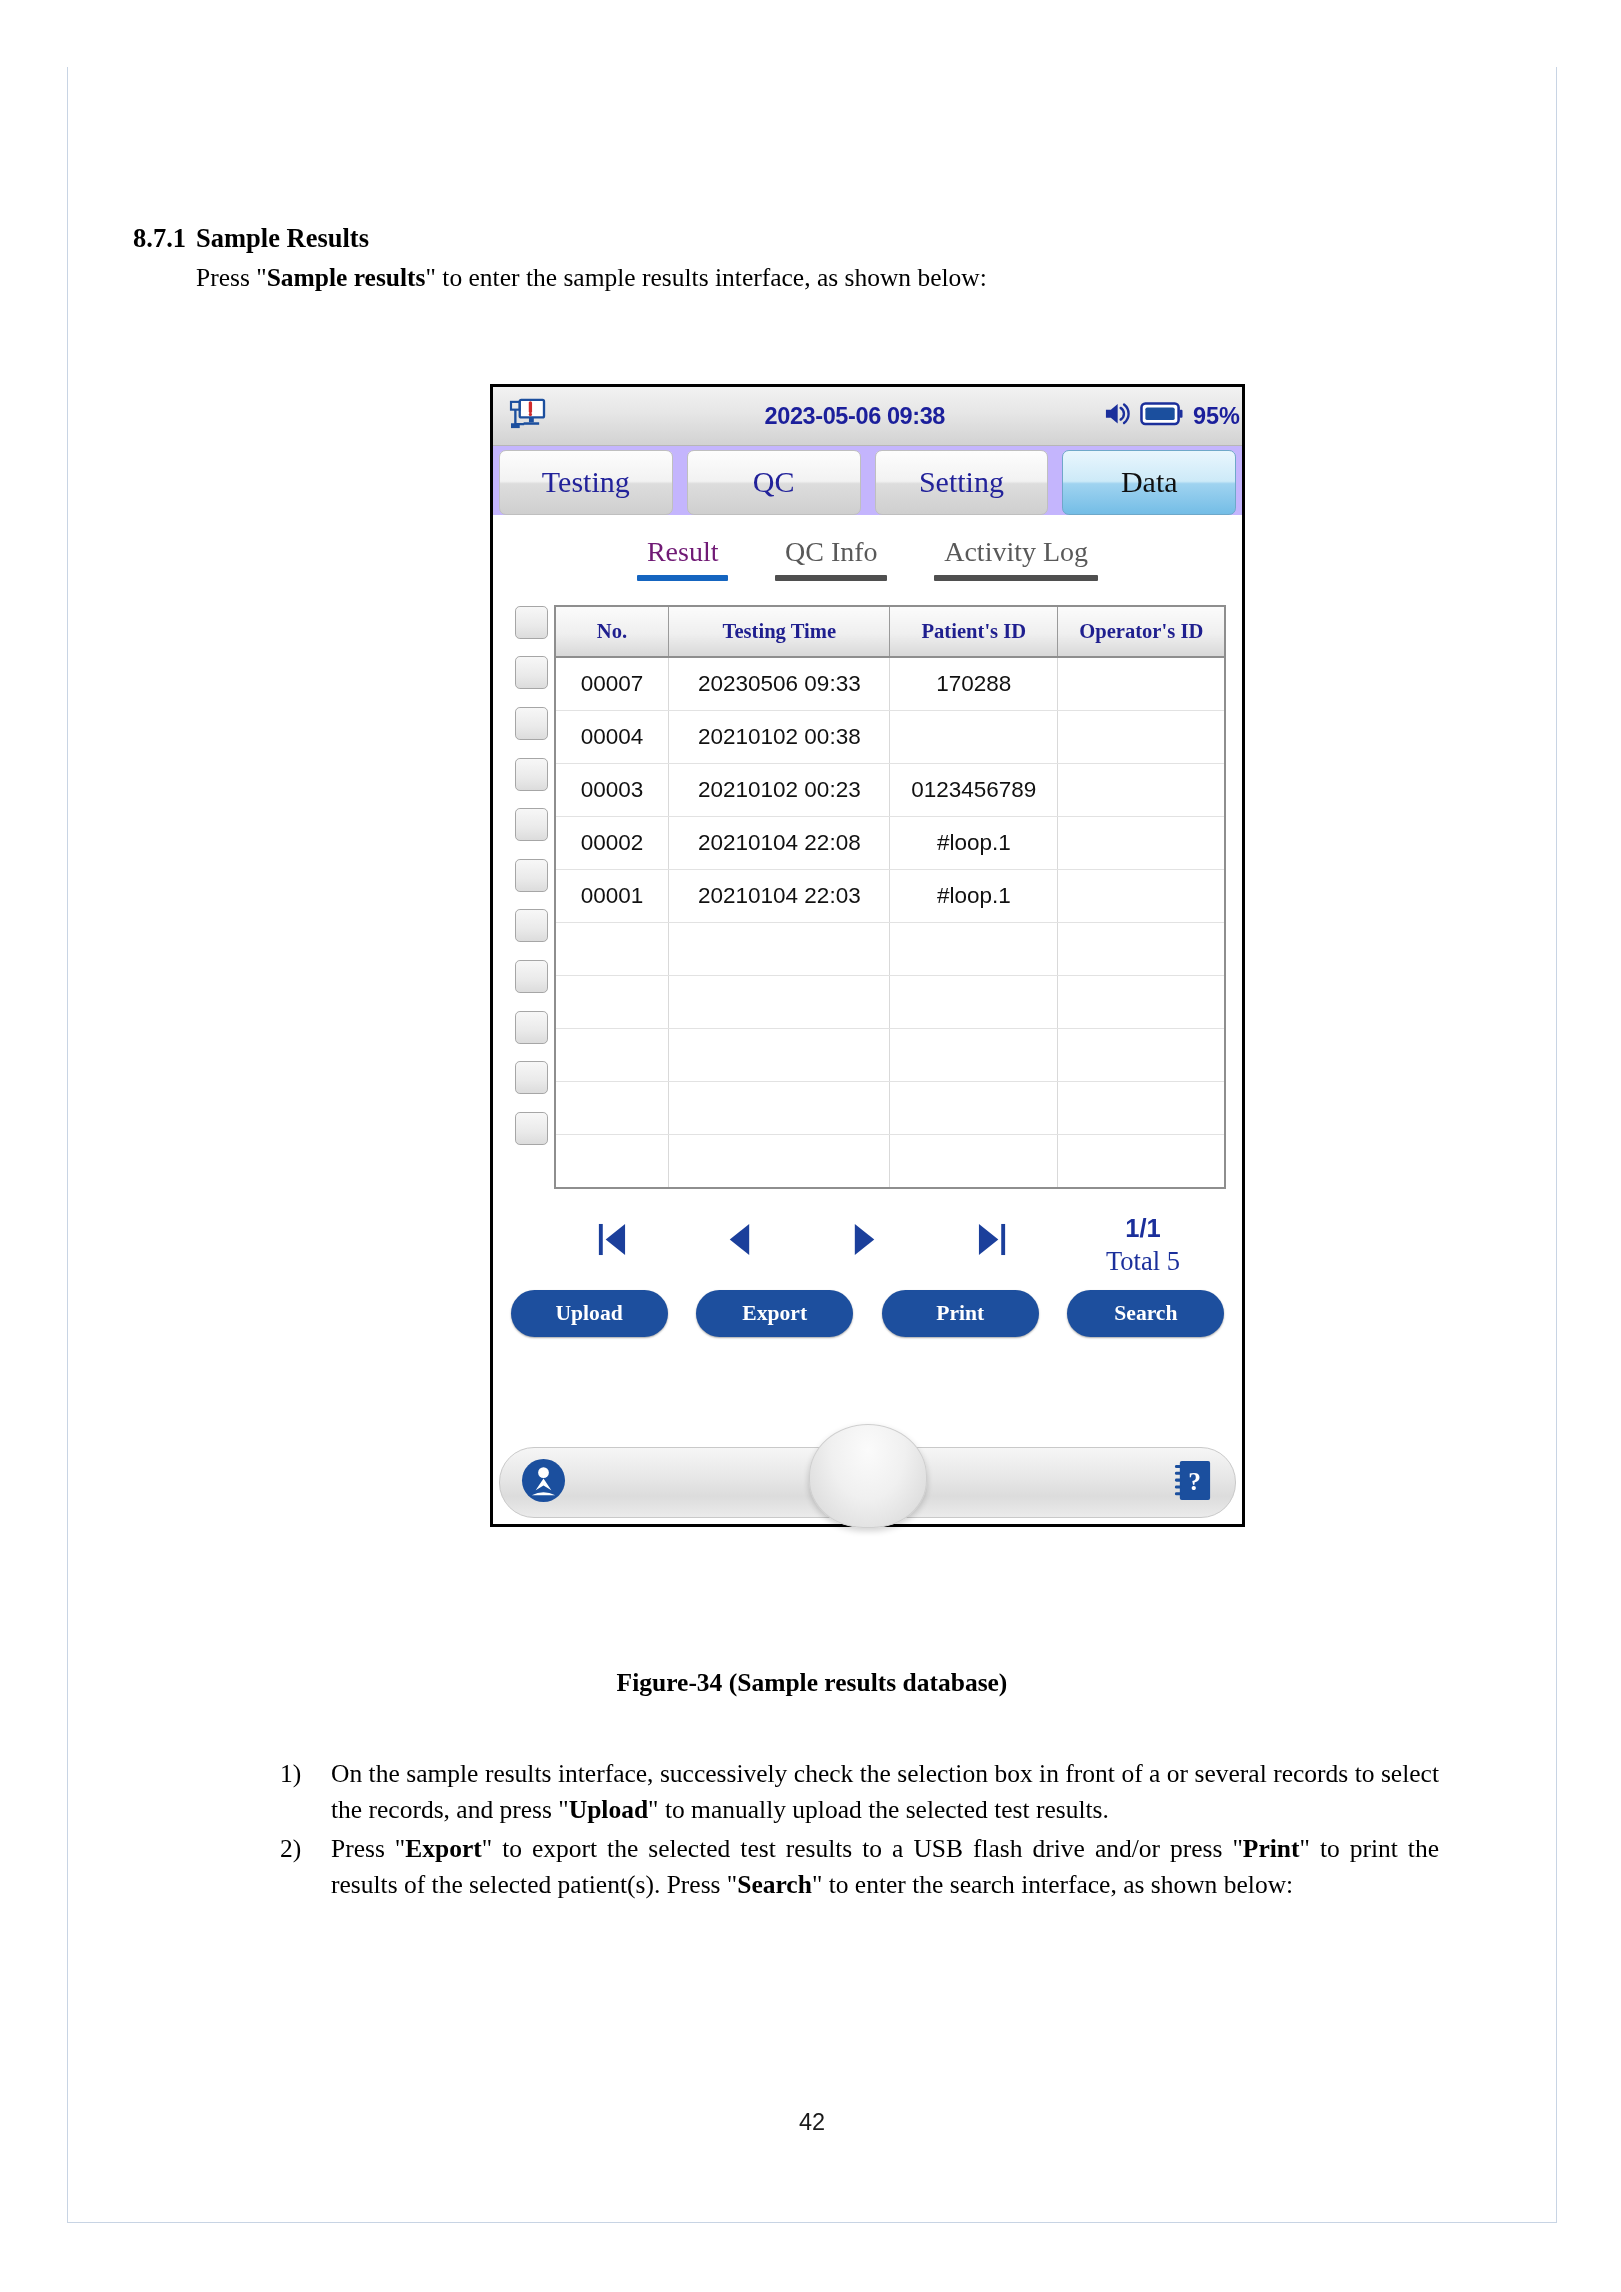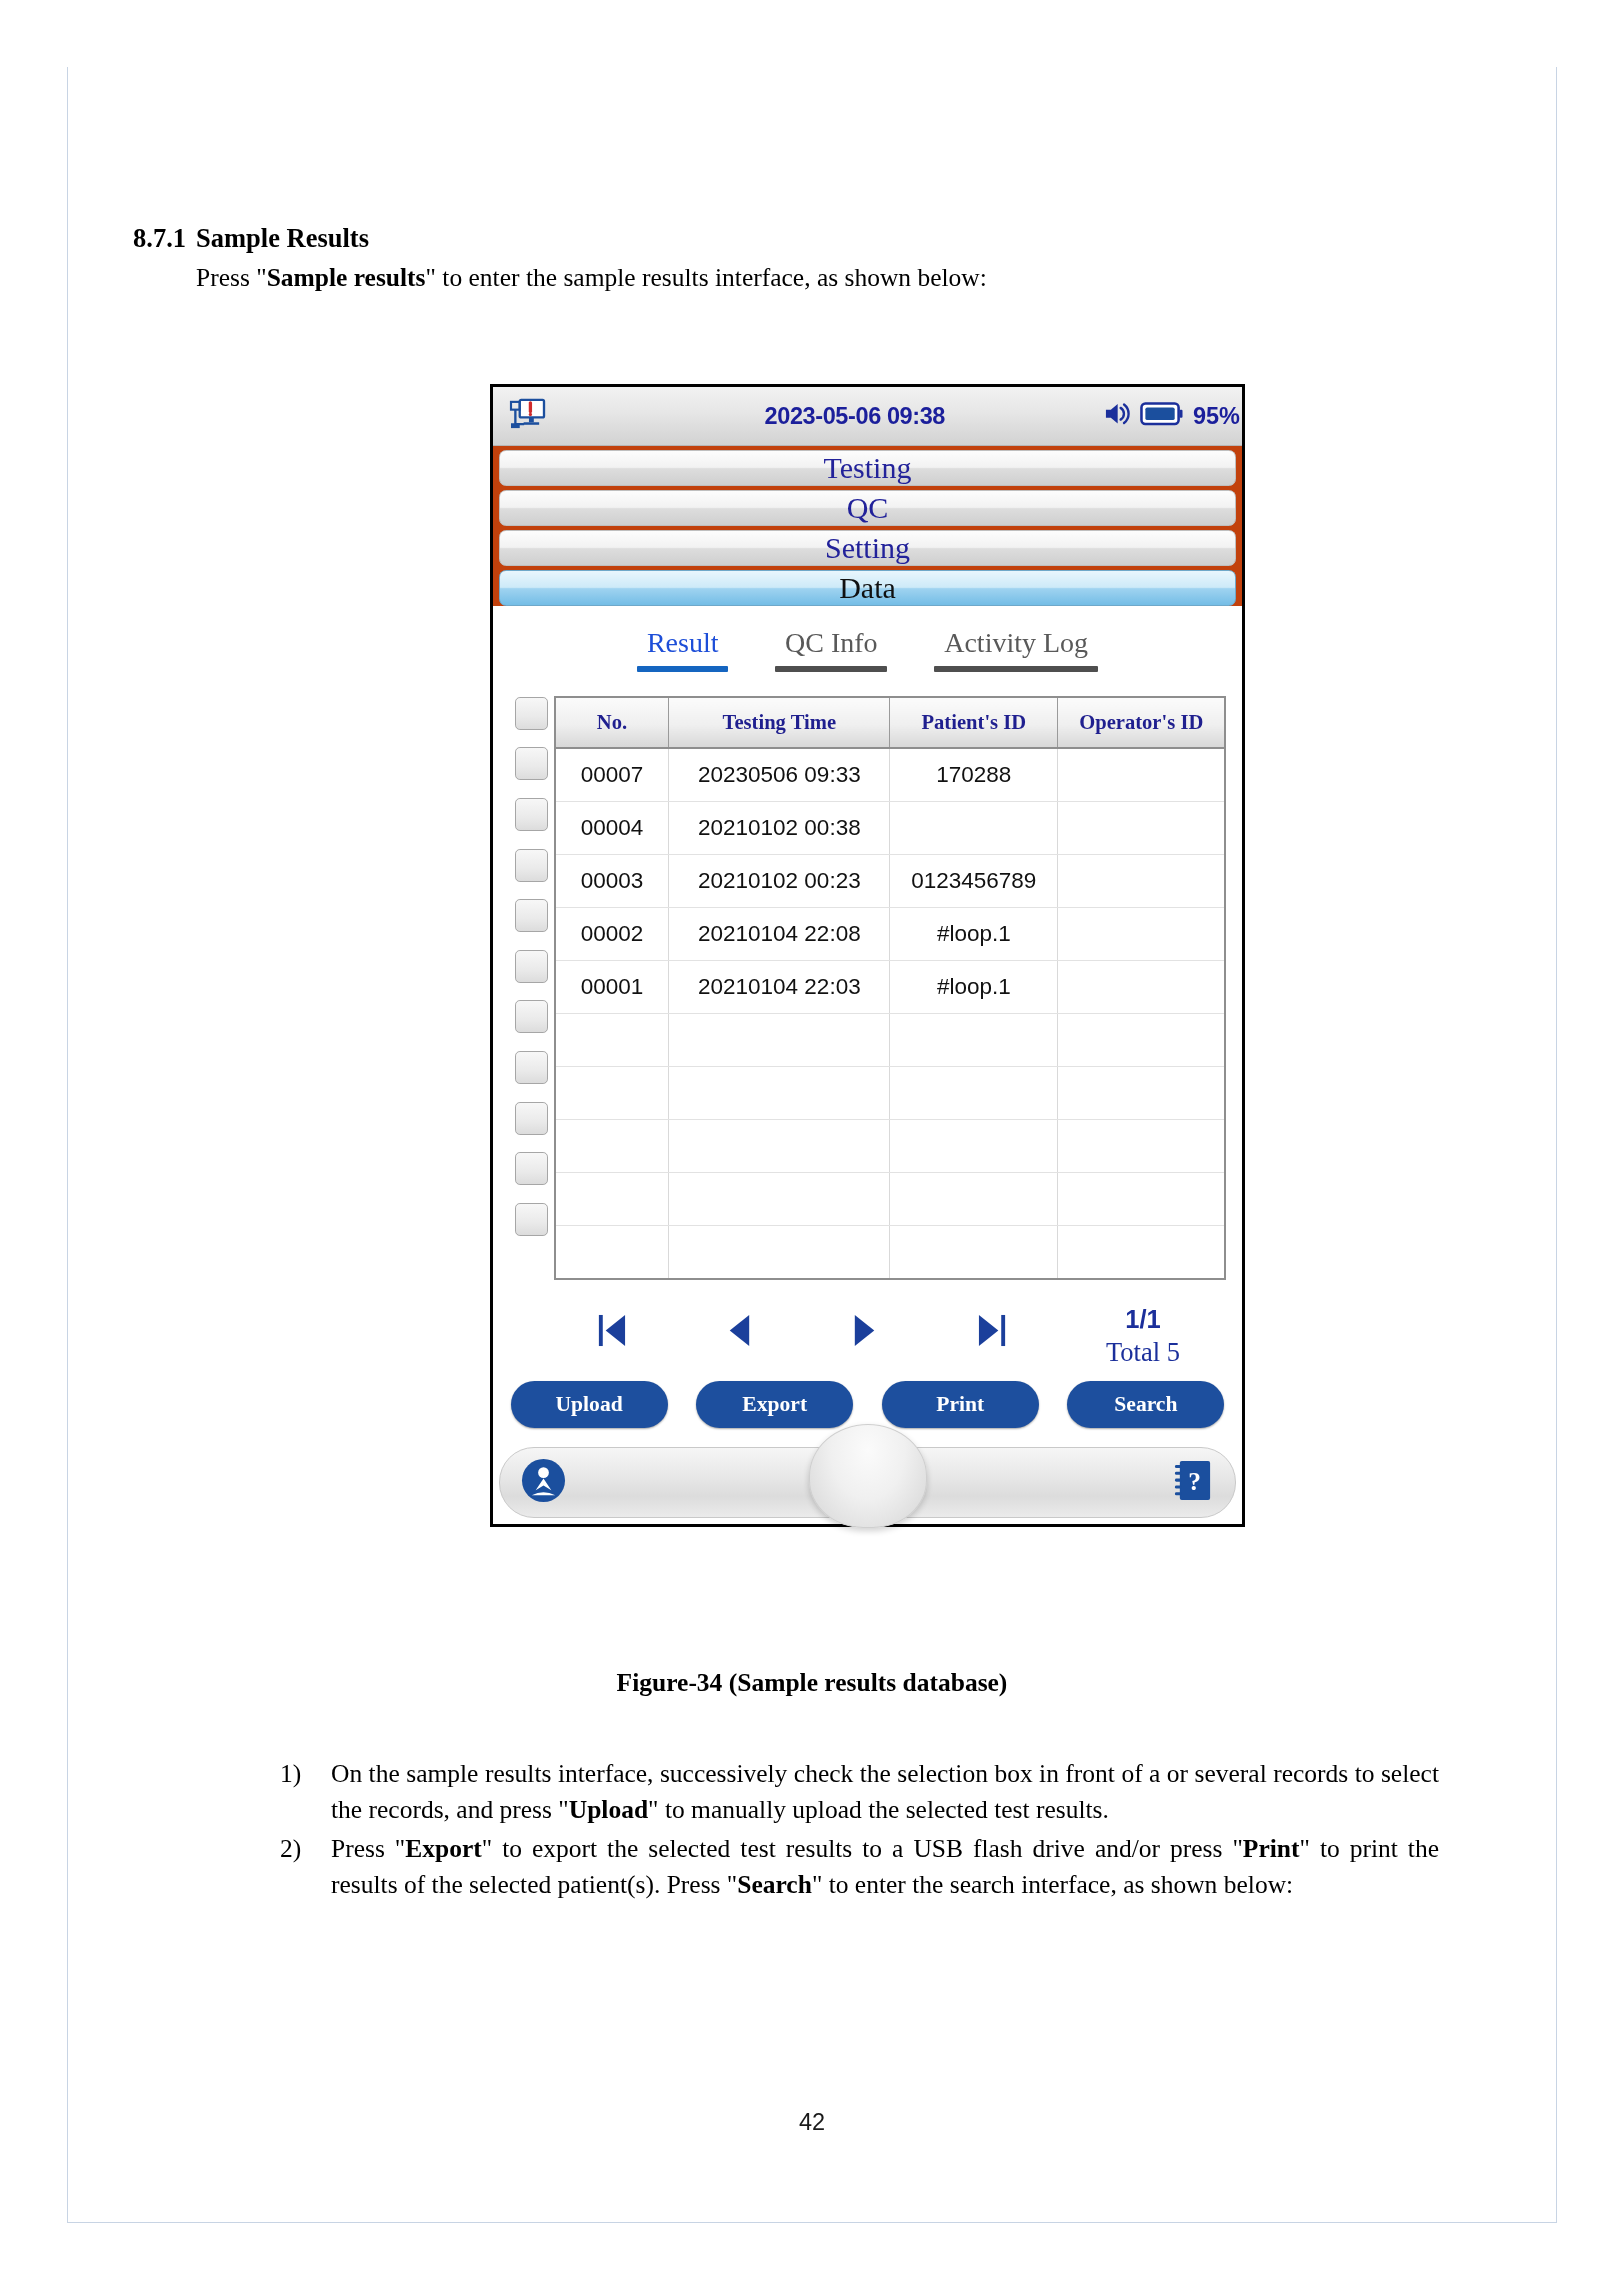--- a/index.html
+++ b/index.html
@@ -107,23 +107,22 @@
     font-family: "Liberation Sans", sans-serif;
     font-weight: bold;
     font-size: 23.5px;
     color: #1b1f9b;
   }
 
   
   #tabs {
     display: flex;
     padding: 3.9px 5.9px 0 5.9px;
-    gap: 4px;
-    background: #c2410c;
-    flex-direction: column;
+    gap: 14px;
+    background: #c4b5fd;
   }
   .tab {
     flex: 1;
     height: 63px;
     display: flex;
     align-items: center;
     justify-content: center;
     border: 1px solid #bfbfbf;
     border-radius: 6.9px;
     background: linear-gradient(to bottom, #fdfdfd 0%, #f2f2f2 48%, #dddddd 52%, #cfcfcf 100%);
@@ -151,21 +150,21 @@
     font-size: 28px;
     color: #595959;
     padding: 0 9.8px;
   }
   .subtab .st-underline {
     height: 5.9px;
     background: #4f4f4f;
     margin-top: 6.9px;
     border-radius: 1px;
   }
-  .subtab.active .st-label { color: #1d4ed8; }
+  .subtab.active .st-label { color: #701a75; }
   .subtab.active .st-underline { background: #1565c0; }
 
   
   #table-area {
     display: flex;
     margin: 23.5px 15.7px 0 15.7px;
     align-items: flex-start;
   }
   #checkbox-col {
     width: 45px;

